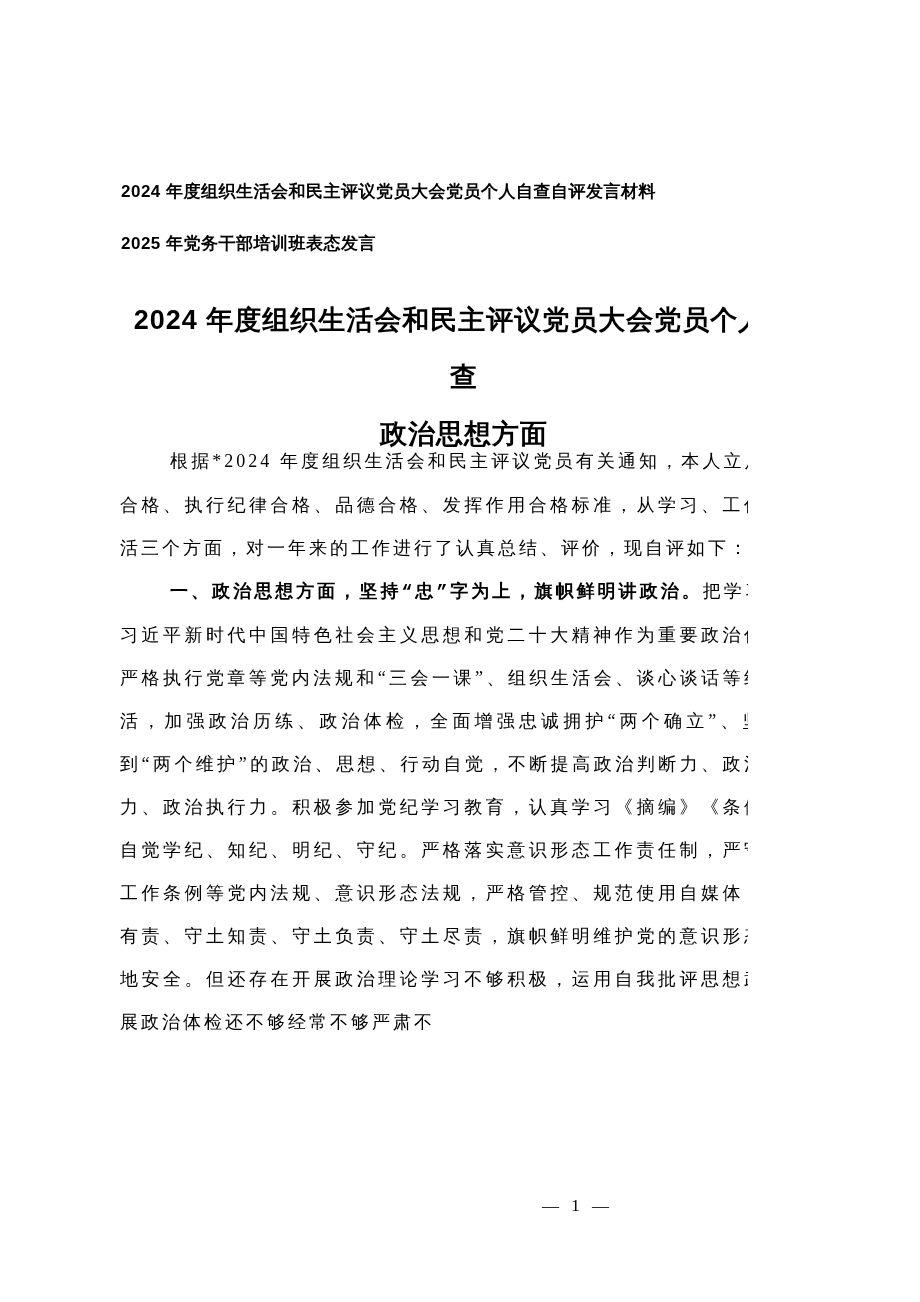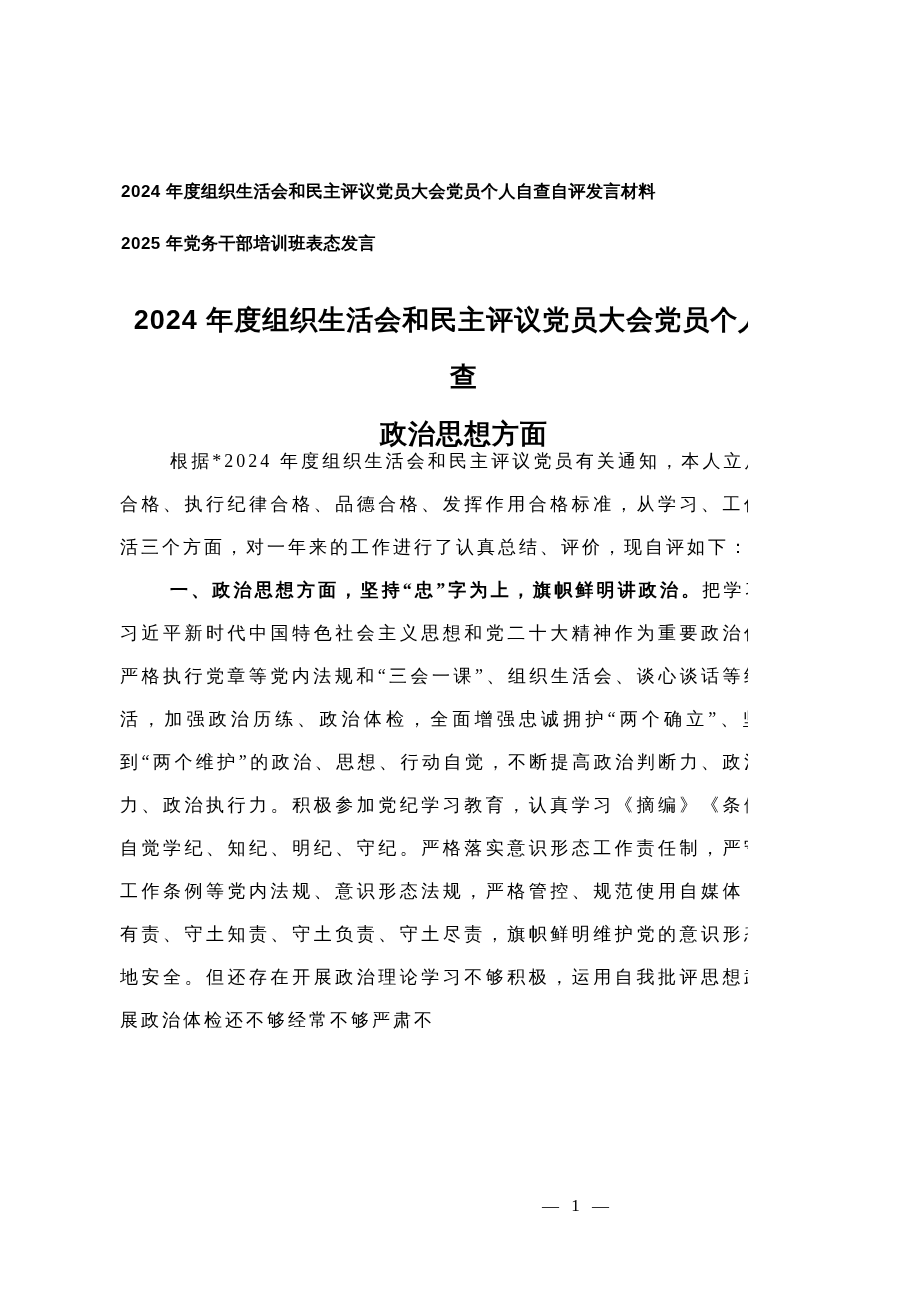--- a/index.html
+++ b/index.html
@@ -53,21 +53,21 @@
     font-size: 18px;
     line-height: 43px;
     text-align: justify;
     letter-spacing: 3px;
   }
   .doc-body p {
     margin: 0;
     text-indent: 50px;
   }
   .para-lead {
-    font-family: Liberation Serif, serif;
+    font-family: Liberation Mono, monospace;
     font-weight: bold;
   }
   .page-number {
     position: absolute;
     top: 1196px;
     right: 135px;
     font-family: "Liberation Serif", serif;
     font-size: 17px;
     letter-spacing: 4px;
     white-space: nowrap;

